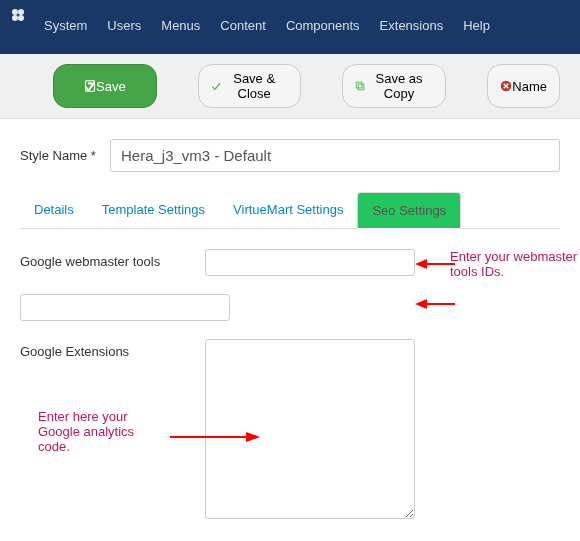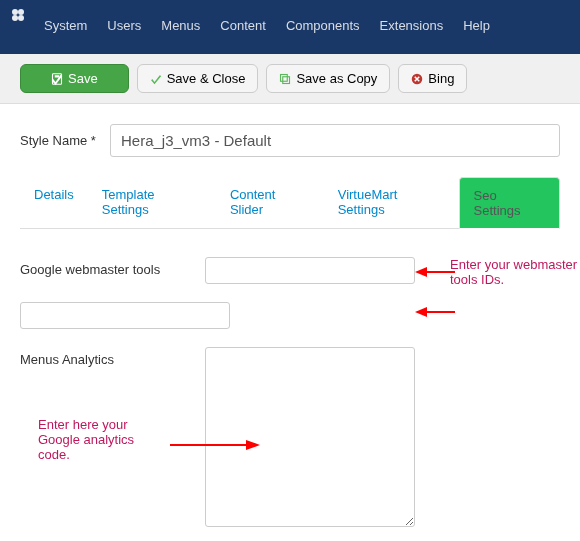--- a/index.html
+++ b/index.html
@@ -5,31 +5,31 @@
     * { box-sizing: border-box; margin: 0; padding: 0; }
     body { font-family: Arial, Helvetica, sans-serif; font-size: 13px; color: #333; background: #fff; width: 580px; }
     
     .top-menu { background: #1a3867; height: 30px; display: flex; align-items: center; padding: 0 10px; }
     .joomla-logo { width: 16px; height: 16px; margin-right: 8px; }
     .top-menu-item { color: #d8dde5; padding: 0 10px; font-size: 13px; cursor: pointer; margin-top: 20px; }
     
     .title-bar { background: #1a3867; height: 24px; }
     
     .toolbar { background: #f0f0f0; padding: 10px 20px; border-bottom: 1px solid #ddd; display: flex; gap: 8px; }
-    .btn { padding: 6px 12px; border-radius: 6px; font-size: 13px; cursor: pointer; display: inline-flex; align-items: center; gap: 5px; border: 1px solid #ccc; background: #f5f5f5; }
+    .btn { padding: 6px 12px; border-radius: 14px; font-size: 13px; cursor: pointer; display: inline-flex; align-items: center; border: 1px solid #ccc; background: #f5f5f5; margin-left: 33px; }
     .btn-save { background: #46a546; border: 1px solid #3a8a3a; color: #fff; padding: 6px 30px; }
     .btn-save svg { fill: #fff; }
     .btn svg { width: 12px; height: 12px; }
     
     .content { padding: 20px; }
     .form-row { display: flex; align-items: center; margin-bottom: 20px; }
     .form-label { width: 90px; color: #333; }
     .style-input { flex: 1; padding: 7px 10px; border: 1px solid #ccc; border-radius: 3px; font-size: 15px; color: #555; }
     
-    .tabs { display: flex; border-bottom: 1px solid #ddd; margin-bottom: 28px; position: relative; }
+    .tabs { display: flex; border-bottom: 1px solid #ddd; margin-bottom: 20px; position: relative; }
     .tab { padding: 10px 14px; color: #0088cc; cursor: pointer; font-size: 13px; }
     .tab.active { color: #555; border: 1px solid #ddd; border-bottom: 1px solid #fff; border-radius: 4px 4px 0 0; margin-bottom: -1px; background: #22c55e; }
     
     .field-row { display: flex; align-items: flex-start; margin-bottom: 18px; position: relative; }
     .field-label { width: 185px; padding-top: 5px; color: #333; }
     .text-input { width: 210px; padding: 5px 8px; border: 1px solid #ccc; border-radius: 3px; font-size: 13px; }
     .textarea-input { width: 210px; height: 180px; padding: 5px 8px; border: 1px solid #ccc; border-radius: 3px; font-size: 13px; resize: both; }
     
     .annotation { color: #be185d; font-size: 13px; }
     .annotation-1 { position: absolute; left: 430px; top: 0; width: 130px; }
@@ -84,34 +84,33 @@
         <rect x="2" y="2" width="9" height="9" fill="none" stroke="#5bb75b" stroke-width="1.5"></rect>
         <rect x="5" y="5" width="9" height="9" fill="none" stroke="#5bb75b" stroke-width="1.5"></rect>
       </svg>
     <span>Save as Copy</span>
   </button>
   <button class="btn">
     <svg viewBox="0 0 16 16">
         <circle cx="8" cy="8" r="7" class="close-circle"></circle>
         <path d="M5 5l6 6M11 5l-6 6" stroke="#fff" stroke-width="2"></path>
       </svg>
-    <span>Bing</span>
+    <span>Name</span>
   </button>
 </div>
 
 <div class="content">
   <div class="form-row">
     <label class="form-label">Style Name *</label>
     <input class="style-input" type="text" value="Hera_j3_vm3 - Default" style="">
   </div>
 
   <div class="tabs">
     <div class="tab">Details</div>
     <div class="tab">Template Settings</div>
-    <div class="tab">Content Slider</div>
     <div class="tab">VirtueMart Settings</div>
     <div class="tab active">Seo Settings</div>
   </div>
 
   <div style="position: relative;">
     <div class="field-row">
       <label class="field-label">Google webmaster tools</label>
       <input class="text-input" type="text" value="" style="">
       <svg class="arrow" style="left:395px; top:5px;" width="40" height="20" viewBox="0 0 40 20">
         <line x1="40" y1="10" x2="10" y2="10" class="arrow-line"></line>
@@ -122,21 +121,21 @@
 
     <div class="field-row">
       <input class="text-input" type="text" value="" style="">
       <svg class="arrow" style="left:395px; top:0px;" width="40" height="20" viewBox="0 0 40 20">
         <line x1="40" y1="10" x2="10" y2="10" class="arrow-line"></line>
         <polygon points="0,10 12,5 12,15" class="arrow-head"></polygon>
       </svg>
     </div>
 
     <div class="field-row" style="position:relative;">
-      <label class="field-label">Menus Analytics</label>
+      <label class="field-label">Google Extensions</label>
       <textarea class="textarea-input" style=""></textarea>
       <div class="annotation annotation-2">Enter here your Google analytics code.</div>
       <svg class="arrow" style="left:150px; top:88px;" width="90" height="20" viewBox="0 0 90 20">
         <line x1="0" y1="10" x2="78" y2="10" class="arrow-line"></line>
         <polygon points="90,10 76,5 76,15" class="arrow-head"></polygon>
       </svg>
     </div>
   </div>
 </div>
 

